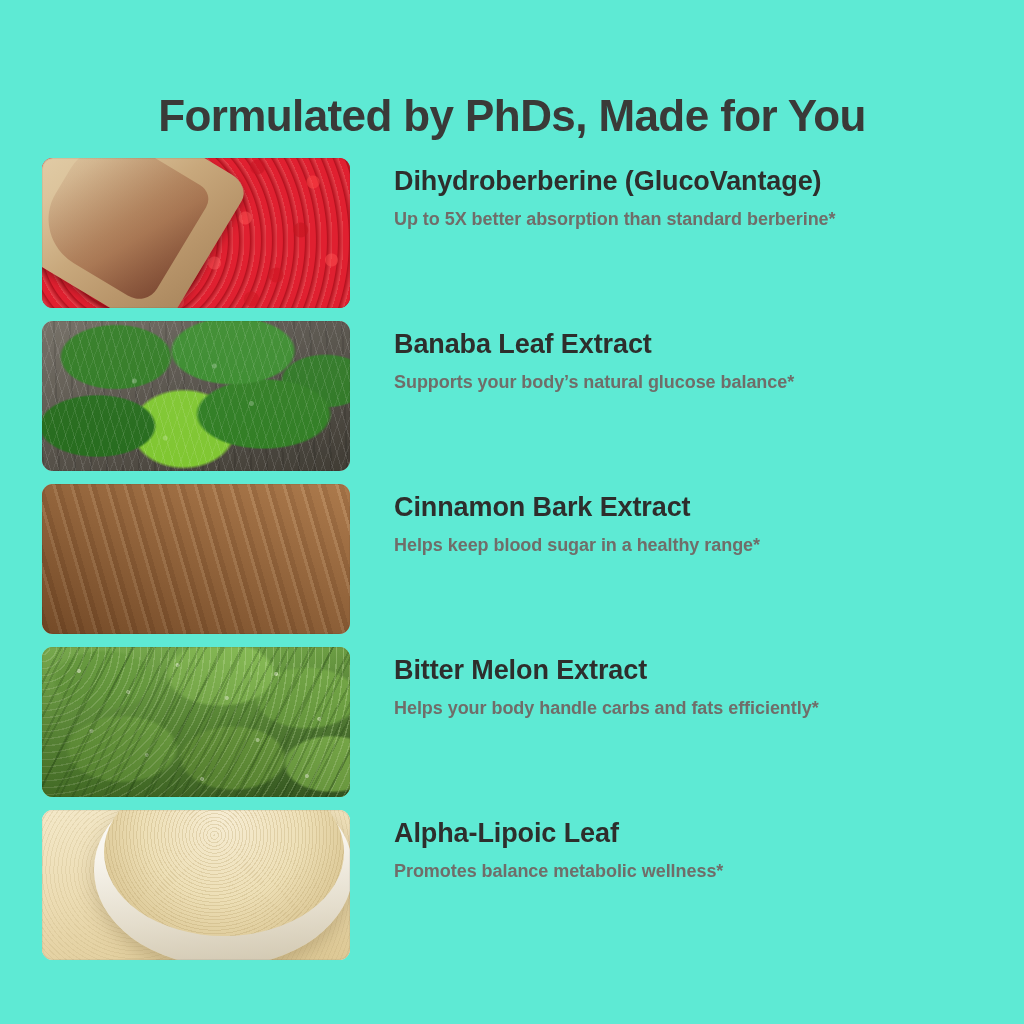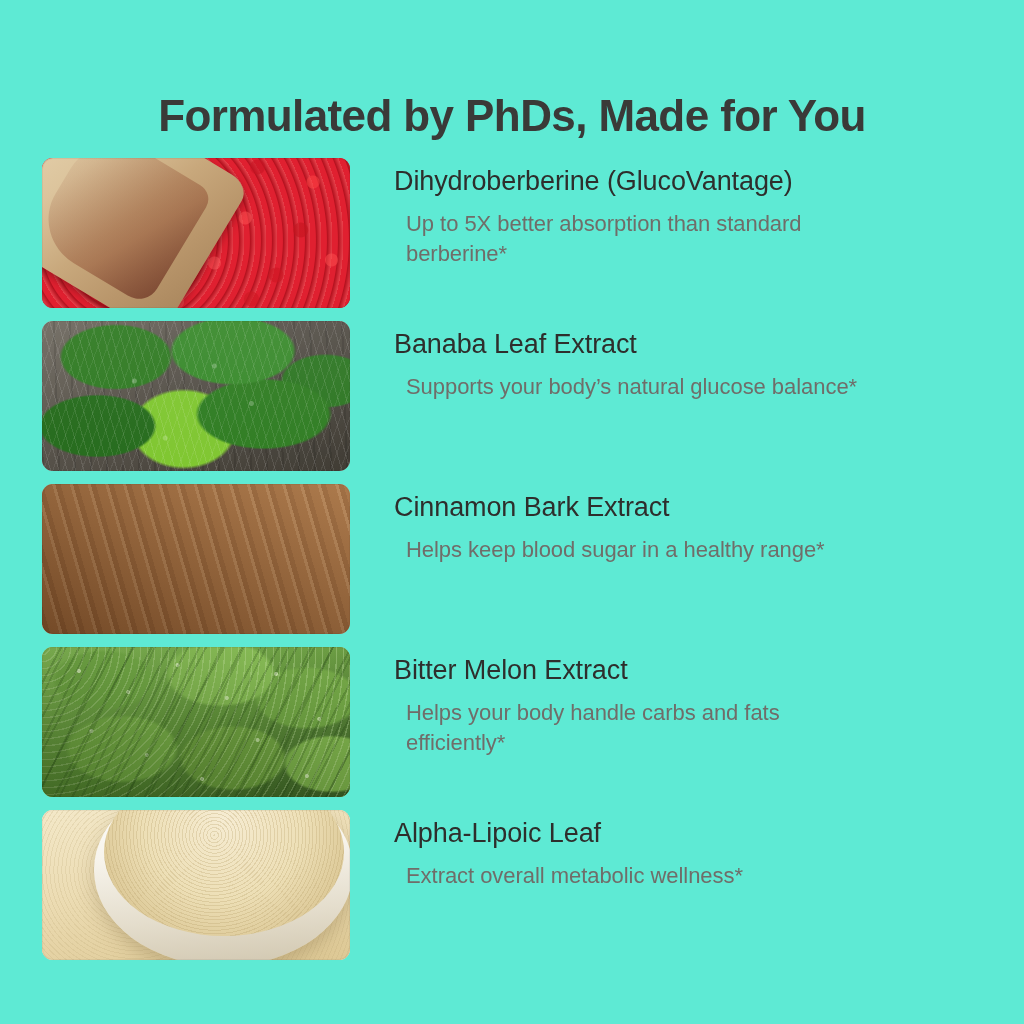--- a/index.html
+++ b/index.html
@@ -69,34 +69,34 @@
   }
 
   .row-text {
     margin-left: 44px;
     padding-top: 8px;
     flex: 1 1 auto;
   }
 
   .ing-name {
     font-size: 27px;
-    font-weight: 400;
+    font-weight: 700;
     color: #2e2e2c;
     letter-spacing: -0.1px;
     line-height: 1.15;
     margin: 0 0 10px 0;
     white-space: nowrap;
   }
 
   .ing-desc {
-    font-size: 22px;
-    font-weight: 400;
+    font-size: 18px;
+    font-weight: 700;
     color: #706d69;
     line-height: 1.34;
-    margin: 12px;
+    margin: 0;
     max-width: 470px;
     letter-spacing: -0.05px;
   }
 
   
 
   
   .ph-barberry {
     background:
       radial-gradient(circle at 12% 18%, rgba(255,80,80,.55) 0 6px, transparent 7px),
@@ -349,18 +349,18 @@
         <p class="ing-desc">Helps your body handle carbs and fats efficiently*</p>
       </div>
     </div>
 
     <div class="ingredient-row">
       <div class="thumb">
         <div class="photo ph-powder"></div>
       </div>
       <div class="row-text">
         <p class="ing-name">Alpha-Lipoic Leaf</p>
-        <p class="ing-desc">Extract overall metabolic wellness*</p>
+        <p class="ing-desc">Promotes balance metabolic wellness*</p>
       </div>
     </div>
 
   </div>
 </div>
 
 </body></html>

